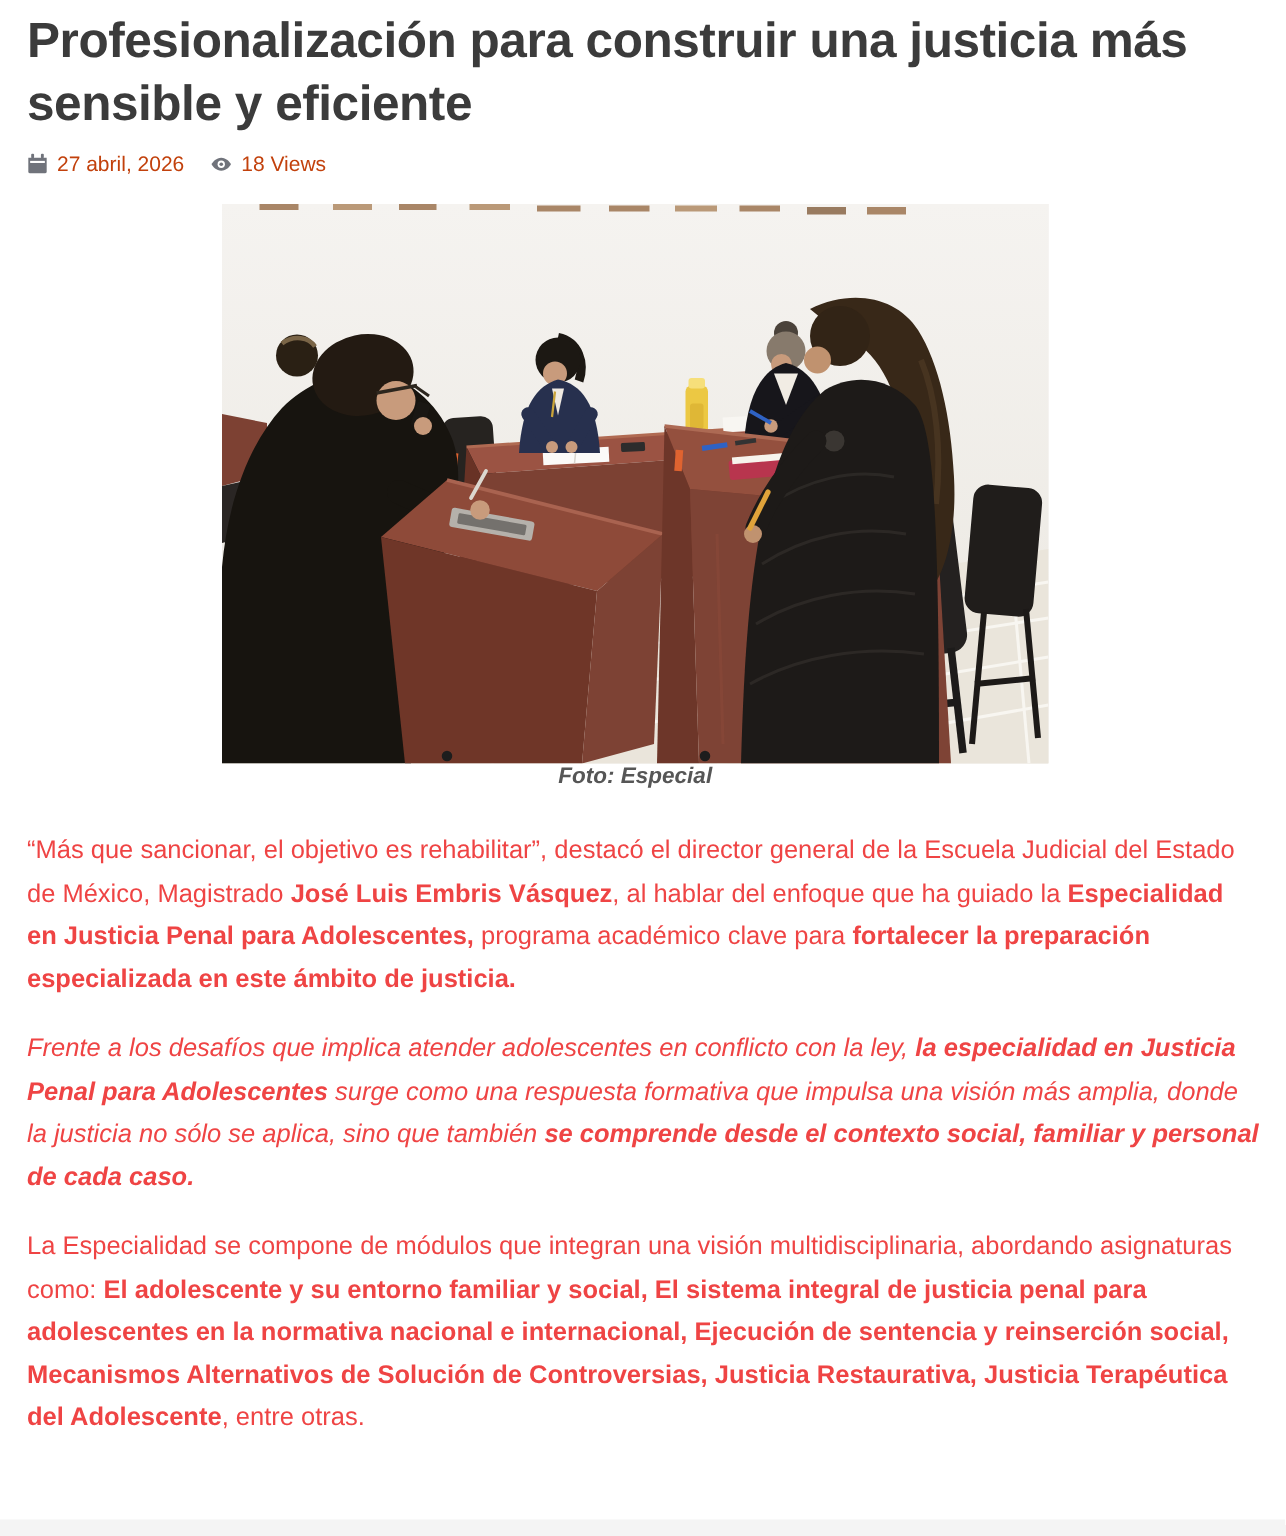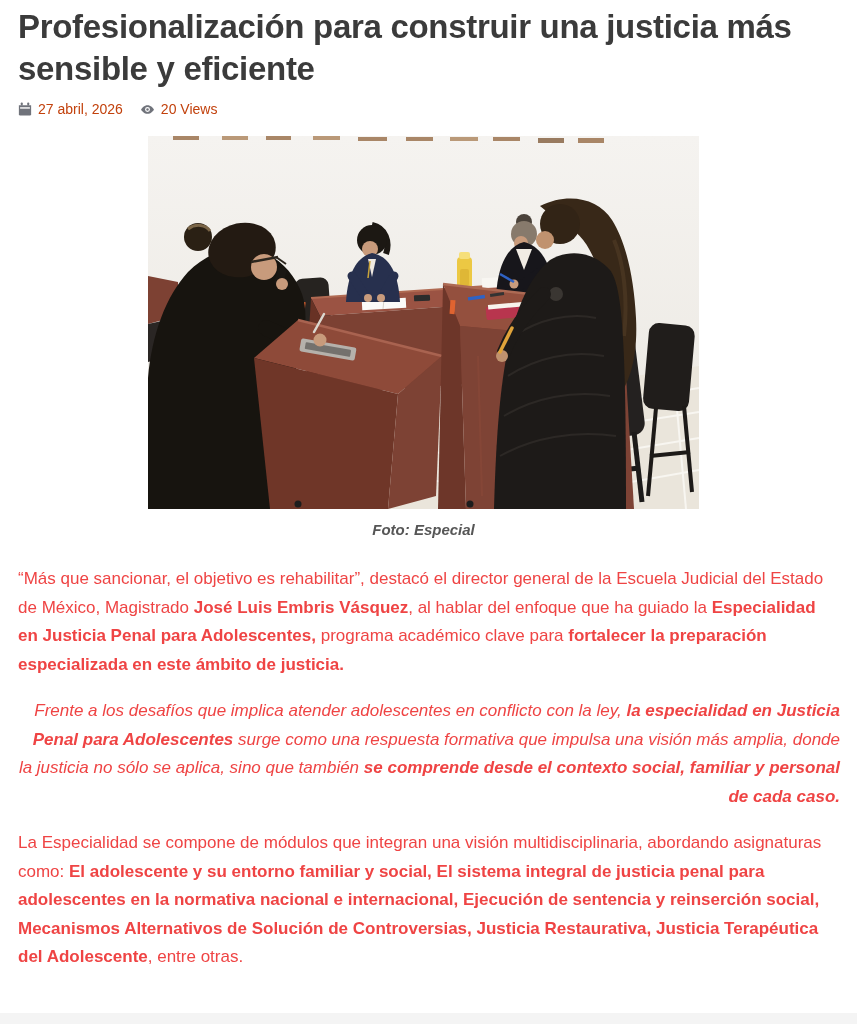--- a/index.html
+++ b/index.html
@@ -23,34 +23,33 @@
     display:flex;align-items:center;gap:17px;
     margin-top:11px;
     color:#c2410c;
     font-size:14px;
   }
   .meta-item{display:inline-flex;align-items:center;gap:6px;}
   .meta-item svg{display:block;}
   figure{margin:19px 0 0 130px;width:551px;text-align:center;}
   .photo{width:551px;height:373px;display:block;background:#efece7;}
   figcaption{
-    margin-top:12px;
     font-size:15px;
     font-style:italic;
     font-weight:700;
     color:#565656;
   }
   p.body-par{
     margin:18px 0 0;
     font-size:17px;
     line-height:28.5px;
     color:#ef4444;
   }
   p.first-par{margin-top:27px;}
-  p.quote{text-align:right;}
+  p.quote{text-align:left;}
   p.body-par span.b{font-weight:700;}
   p.body-par span.i{font-style:italic;}
   .footer-strip{
     position:absolute;left:0;right:0;bottom:0;height:11px;
     background:#f4f4f4;
   }
 </style>
 </head>
 <body>
 
@@ -68,21 +67,21 @@
           <rect x="2.4" y="6" width="11.2" height="1.6" fill="#ffffff"></rect>
         </svg>
         <span>27 abril, 2026</span>
       </span>
       <span class="meta-item">
         <svg width="15" height="15" viewBox="0 0 16 16">
           <path d="M8 3.4c-3.4 0-6 2.8-6.9 4.6.9 1.8 3.5 4.6 6.9 4.6s6-2.8 6.9-4.6C14 6.2 11.4 3.4 8 3.4z" fill="#70737b"></path>
           <circle cx="8" cy="8" r="2.6" fill="#ffffff"></circle>
           <circle cx="8" cy="8" r="1.3" fill="#70737b"></circle>
         </svg>
-        <span>20 Views</span>
+        <span>18 Views</span>
       </span>
     </div>
 
     <figure>
       <svg class="photo" viewBox="0 0 551 373" role="img">
         <defs>
           <linearGradient id="wallg" x1="0" y1="0" x2="0" y2="1">
             <stop offset="0" stop-color="#f5f3f0"></stop>
             <stop offset="0.75" stop-color="#edeae4"></stop>
             <stop offset="1" stop-color="#e7e3db"></stop>

